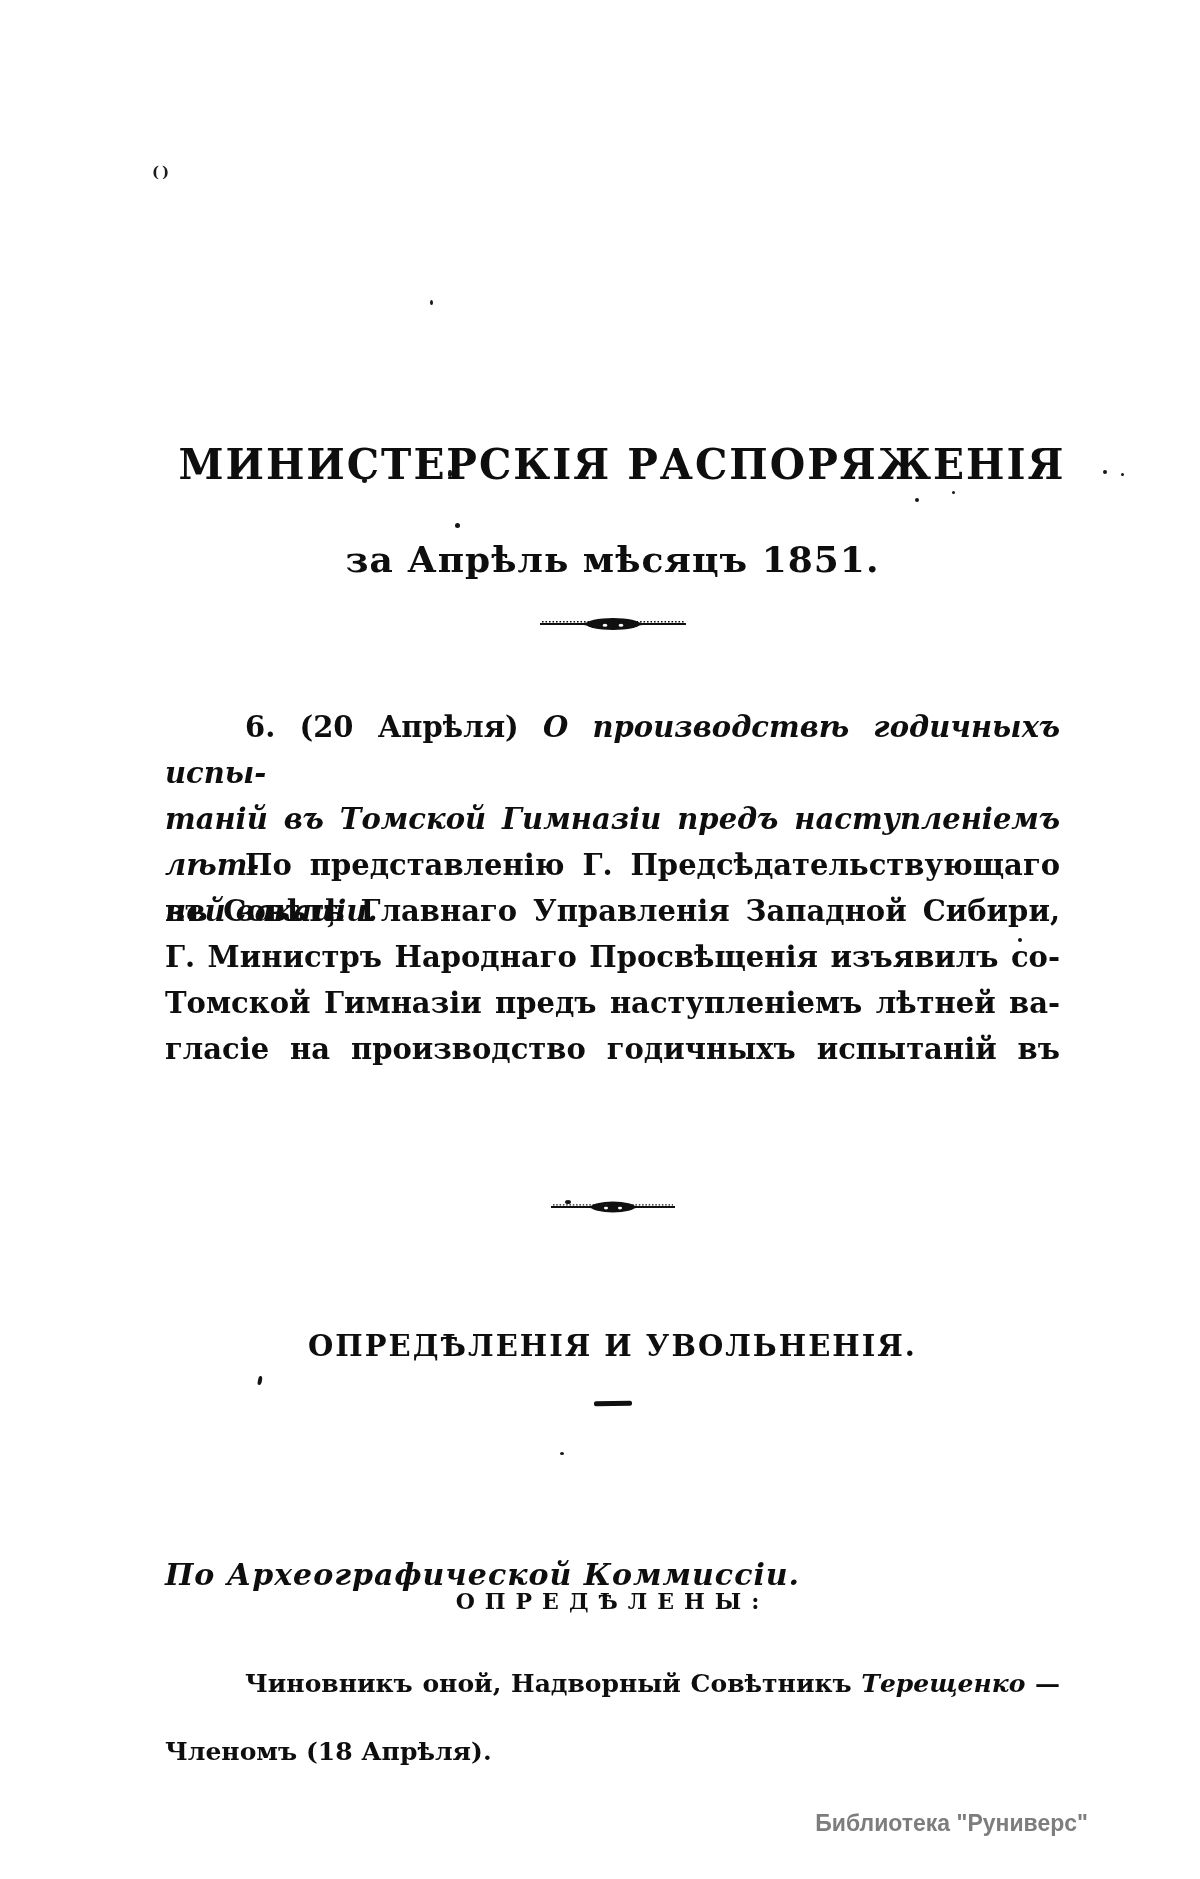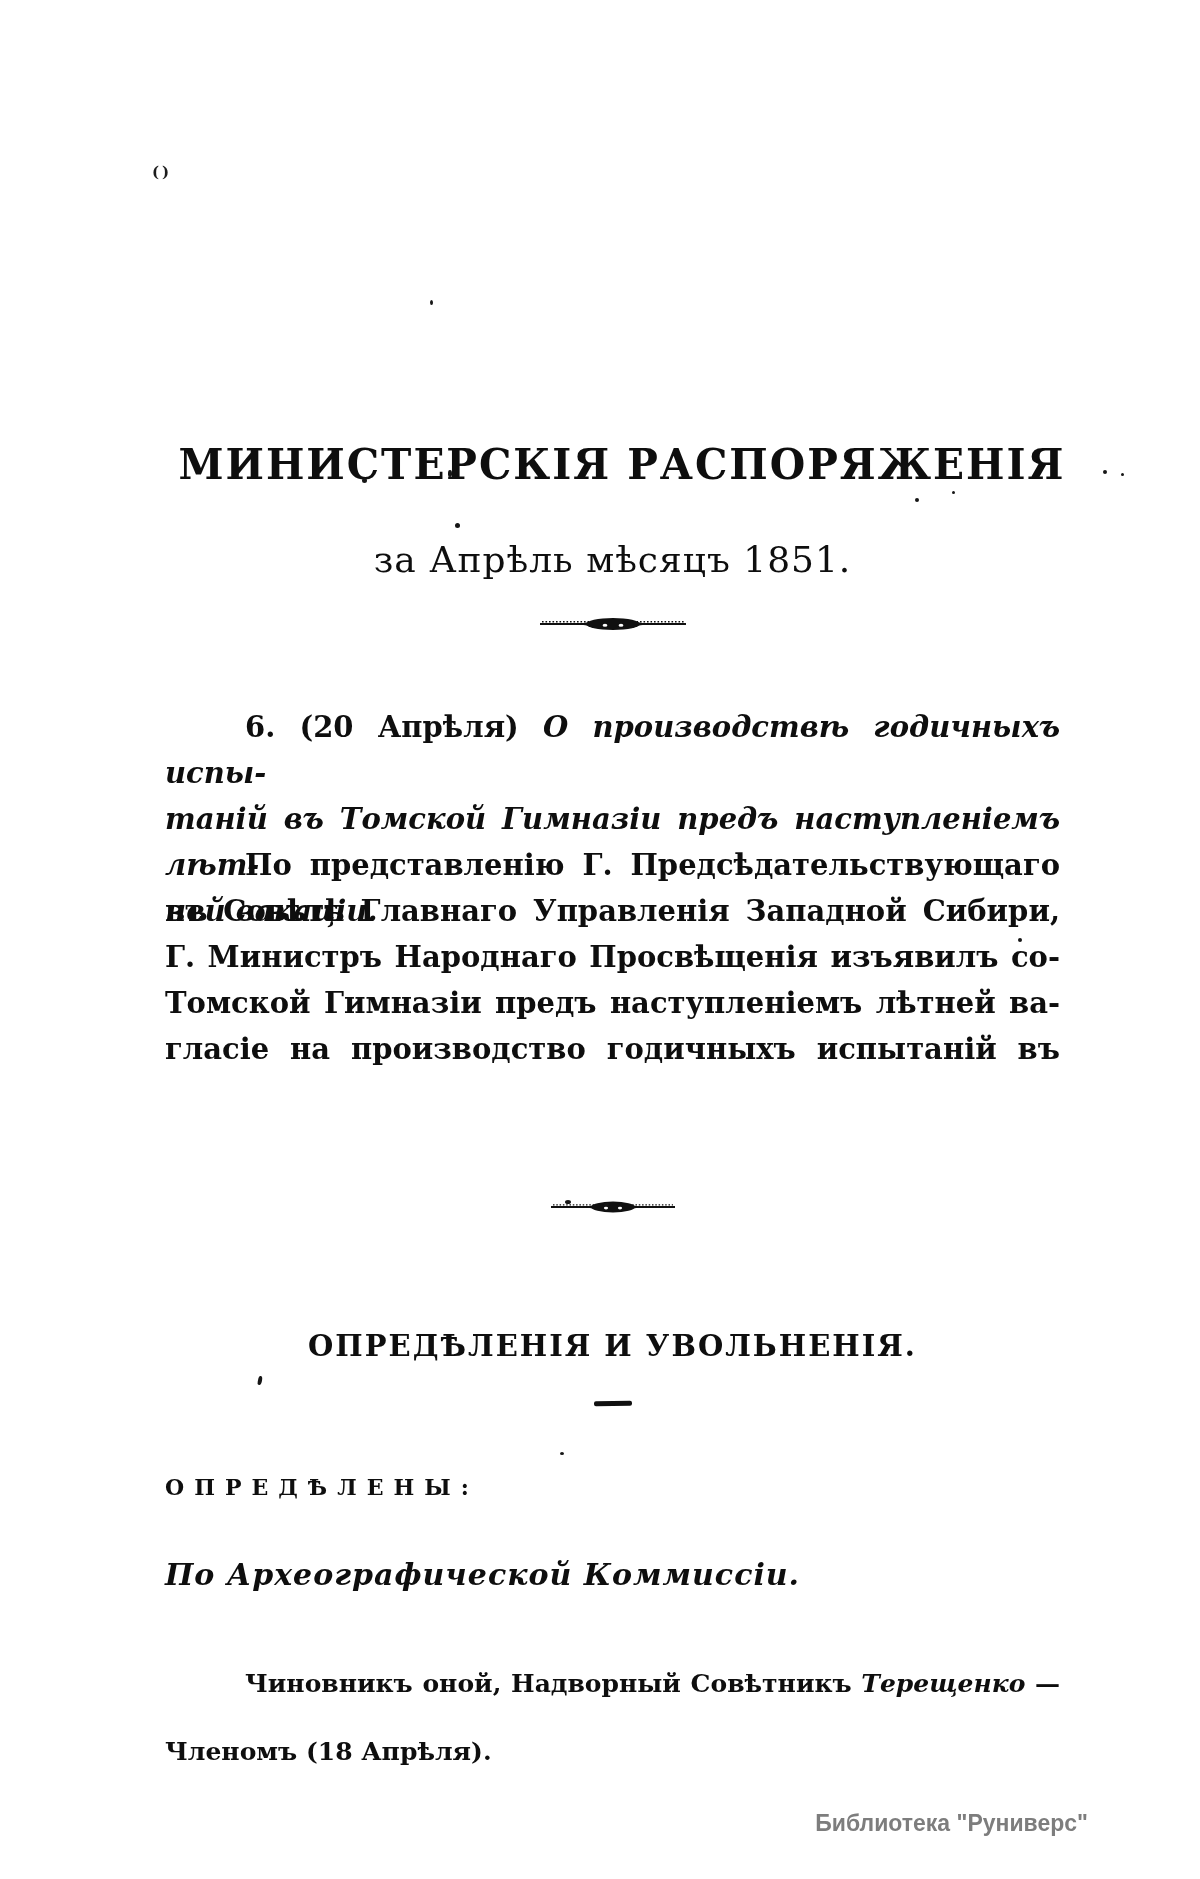--- a/index.html
+++ b/index.html
@@ -11,29 +11,29 @@
   }
   .content{position:absolute;left:165px;top:0;width:895px;height:100%;margin-top:14px;}
   .abs{position:absolute;left:0;right:0;}
 
   
   .title{
     top:400px;text-align:center;font-weight:bold;font-size:42px;line-height:1.1;
     letter-spacing:2px;white-space:nowrap;transform:scaleX(.97);transform-origin:center;
   }
   .subtitle{
-    top:496px;text-align:center;font-weight:normal;font-size:36px;line-height:1.1;
+    top:496px;text-align:center;font-weight:bold;font-size:36px;line-height:1.1;
     letter-spacing:1px;white-space:nowrap;
   }
   .section-heading{
     top:1288px;text-align:center;font-weight:bold;font-size:29px;line-height:1.1;
     letter-spacing:2px;white-space:nowrap;
   }
   .appointed{
-    top:1432px;font-weight:bold;font-size:22px;line-height:1.1;
+    top:1546px;text-align:center;font-weight:bold;font-size:22px;line-height:1.1;
     letter-spacing:10px;white-space:nowrap;
   }
   .commission{
     top:1544px;font-weight:bold;font-style:italic;font-size:30px;
     line-height:1.1;letter-spacing:1px;white-space:nowrap;
   }
 
   
   .para{font-weight:bold;font-size:29px;}
   .para .line{

